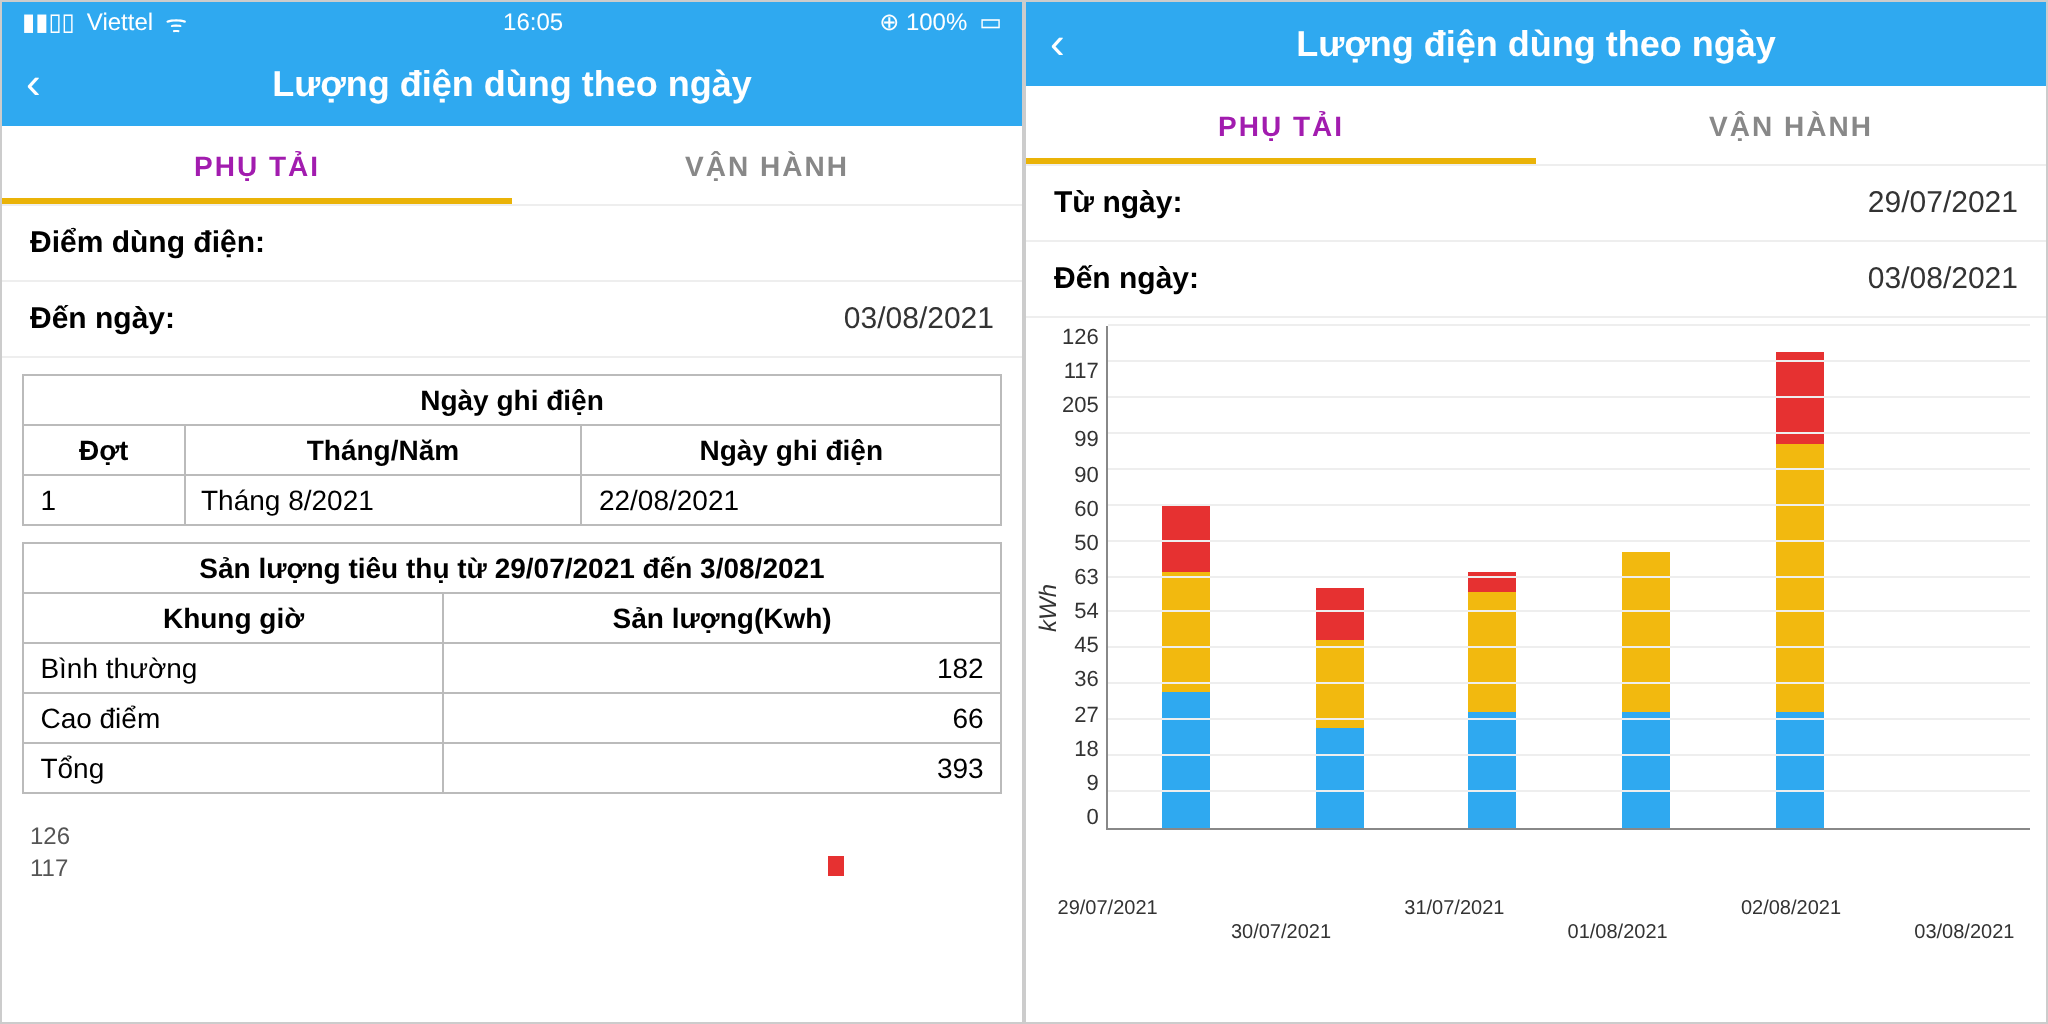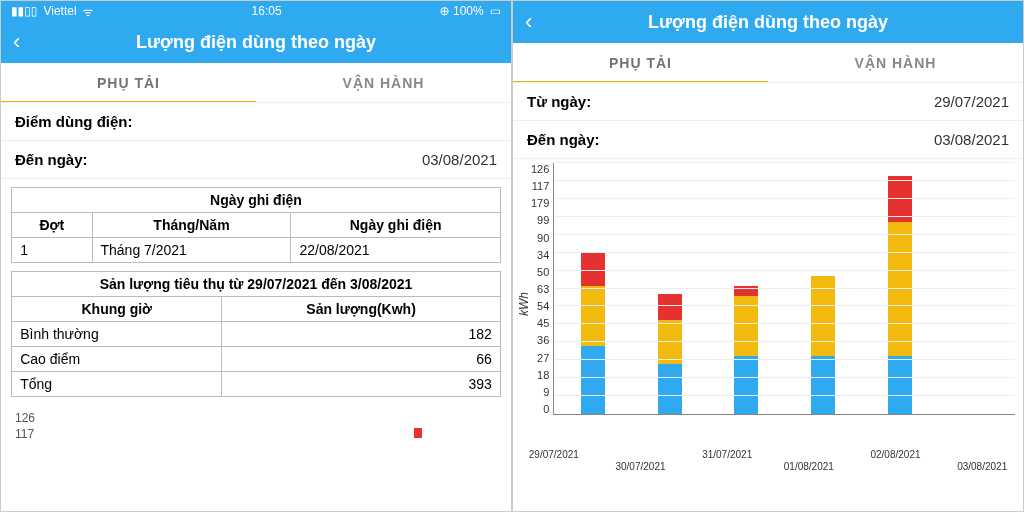--- a/index.html
+++ b/index.html
@@ -5,21 +5,21 @@
   * { box-sizing: border-box; margin: 0; padding: 0; }
   body { font-family: -apple-system, "Helvetica Neue", Arial, sans-serif; background: #fff; width: 1024px; height: 512px; display: flex; }
   .screen { width: 512px; height: 512px; border: 1px solid #ccc; background: #fff; display: flex; flex-direction: column; overflow: hidden; }
   .statusbar { height: 20px; background: #2fa9f0; color: #fff; display: flex; align-items: center; justify-content: space-between; padding: 0 10px; font-size: 12px; }
   .statusbar .left, .statusbar .right { display: flex; align-items: center; gap: 6px; }
   .header { background: #2fa9f0; color: #fff; height: 42px; display: flex; align-items: center; padding: 0 12px; }
   .back { width: 24px; font-size: 22px; line-height: 22px; cursor: pointer; }
   .title { flex: 1; text-align: center; font-weight: 700; font-size: 18px; margin-left: -24px; }
   .tabs { display: flex; height: 40px; border-bottom: 1px solid #eee; }
   .tab { flex: 1; text-align: center; line-height: 40px; font-size: 14px; letter-spacing: 1px; font-weight: 600; color: #888; cursor: pointer; }
-  .tab.active { color: #737373; border-bottom: 1px solid #eab308; }
+  .tab.active { color: #a21caf; border-bottom: 3px solid #eab308; }
   .content { flex: 1; overflow: hidden; }
   .row { padding: 10px 14px; border-bottom: 1px solid #eee; display: flex; font-size: 15px; }
   .row .label { flex: 1; font-weight: 600; color: #000000; }
   .row .value { color: #333; font-size: 15px; }
   table { border-collapse: collapse; width: 96%; margin: 8px auto; font-size: 14px; }
   th, td { border: 1px solid #bbb; padding: 4px 8px; }
   th { font-weight: 700; }
   .t2 td:first-child { text-align: left; }
   .t2 td:last-child { text-align: right; }
   .t2 th:last-child { text-align: center; }
@@ -75,21 +75,21 @@
           <tr>
             <th colspan="3">Ngày ghi điện</th>
           </tr>
       <tr>
         <th>Đợt</th>
         <th>Tháng/Năm</th>
         <th>Ngày ghi điện</th>
       </tr>
       <tr>
         <td>1</td>
-        <td>Tháng 7/2021</td>
+        <td>Tháng 8/2021</td>
         <td>22/08/2021</td>
       </tr>
     </tbody>
       </table>
 
     <table class="t2">
       <tbody>
           <tr>
             <th colspan="2" style="text-align:center">Sản lượng tiêu thụ từ 29/07/2021 đến 3/08/2021</th>
           </tr>
@@ -136,24 +136,24 @@
     <div class="row">
       <span class="label">Đến ngày:</span>
       <span class="value">03/08/2021</span>
     </div>
 
     <div class="chart-wrap">
       <div class="ylabel">kWh</div>
       <div class="yaxis" id="yaxis">
           <div>126</div>
           <div>117</div>
-          <div>179</div>
+          <div>205</div>
           <div>99</div>
           <div>90</div>
-          <div>34</div>
+          <div>60</div>
           <div>50</div>
           <div>63</div>
           <div>54</div>
           <div>45</div>
           <div>36</div>
           <div>27</div>
           <div>18</div>
           <div>9</div>
           <div>0</div>
         </div>

